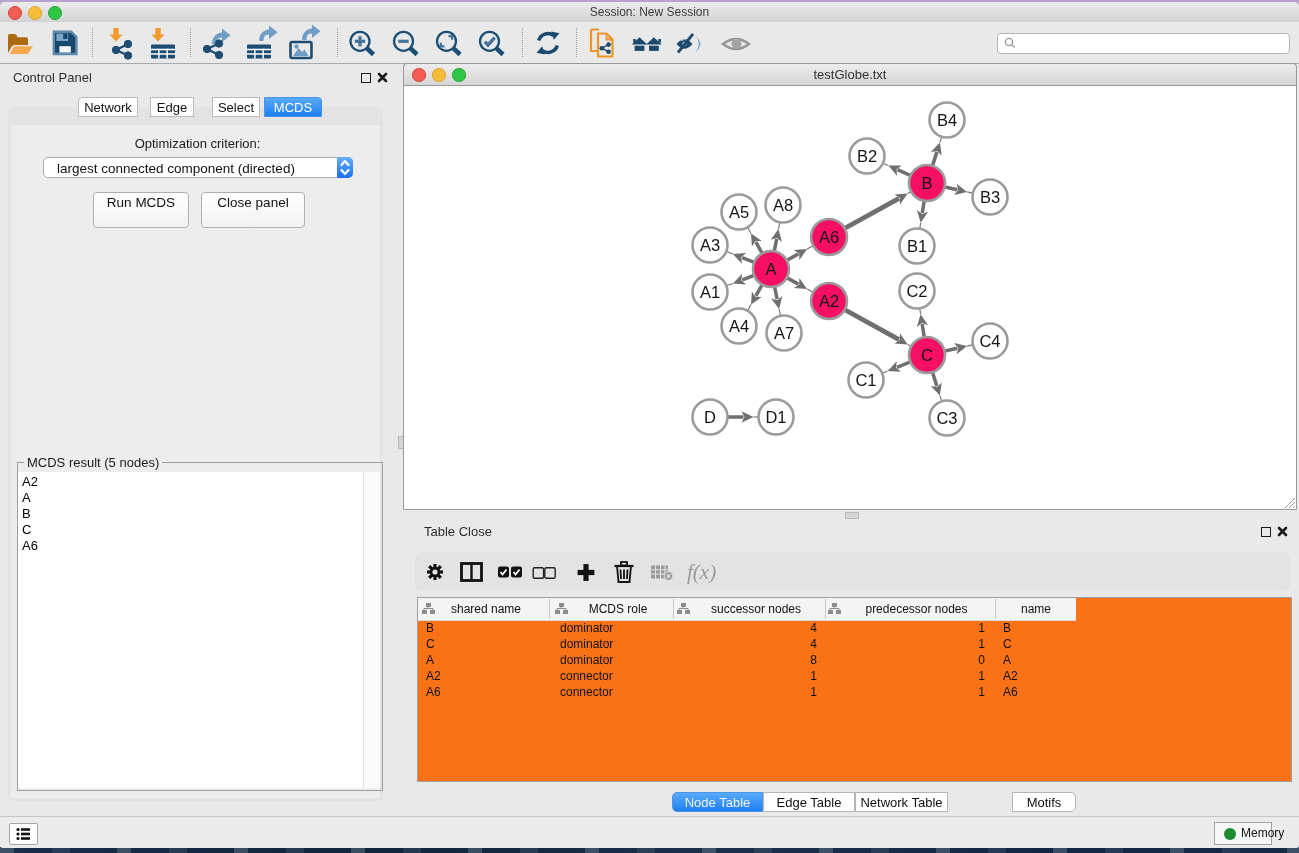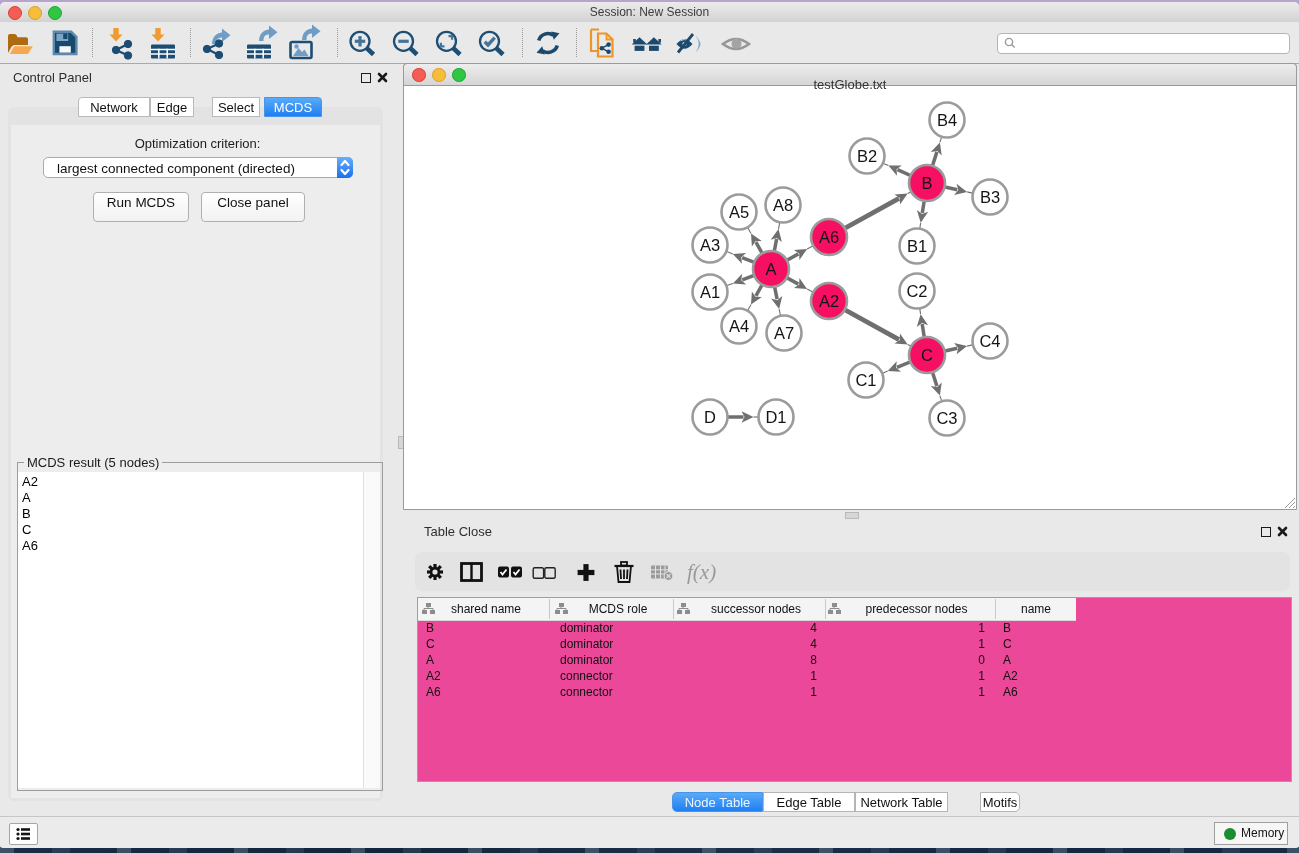--- a/index.html
+++ b/index.html
@@ -20,46 +20,46 @@
 #cp-title{left:13px;top:70px;font-size:13px;color:#2e2e2e;}
 .winbtn{font-size:11px;color:#222;top:71px;}
 #cp-tabpane{left:8px;top:107px;width:375px;height:694px;background:#e3e3e3;border-radius:6px;}
 #cp-inner{left:11px;top:125px;width:369px;height:673px;background:#ededed;}
 .tab{position:absolute;top:97px;height:20px;background:#fff;border:1px solid #b9b9b9;font-size:13px;color:#111;text-align:center;box-sizing:border-box;line-height:19px;}
 .tabsel{background:linear-gradient(#59aaf8,#1f7ff2);color:#fff;border-color:#4894e8;}
 #opt-label{left:0px;top:136px;width:395px;text-align:center;font-size:13px;color:#1c1c1c;}
 #dropdown{left:43px;top:157px;width:310px;height:21px;background:#fff;border:1px solid #ababab;border-radius:5px;box-sizing:border-box;}
 #dropdown .txt{position:absolute;left:13px;top:2.5px;font-size:13.5px;color:#111;}
 #dd-step{position:absolute;right:-1px;top:-1px;width:16px;height:21px;background:linear-gradient(#67aefa,#1a70ef);border-radius:0 5px 5px 0;}
-.btn{position:absolute;height:30px;background:linear-gradient(#ffffff,#f2f2f2);border:1px solid #b0b0b0;border-radius:4px;font-size:13.5px;color:#111;text-align:center;line-height:19px;box-sizing:border-box;}
+.btn{position:absolute;height:36px;background:linear-gradient(#ffffff,#f2f2f2);border:1px solid #b0b0b0;border-radius:4px;font-size:13.5px;color:#111;text-align:center;line-height:19px;box-sizing:border-box;}
 #groupbox{left:17px;top:462px;width:364px;height:327px;border:1px solid #9d9d9d;}
 #gb-label{left:24px;top:455px;background:#ededed;padding:0 3px;font-size:13px;color:#1a1a1a;}
 #gb-list{left:18px;top:472px;width:362px;height:316px;background:#fff;}
 #gb-scroll{left:363px;top:472px;width:16px;height:316px;background:#fafafa;border-left:1px solid #e0e0e0;}
 
 #nw{left:403px;top:63px;width:894px;height:447px;background:#fff;border:1px solid #9a9a9a;box-sizing:border-box;border-radius:4px 4px 0 0;}
 #nw-title{left:403px;top:63px;width:894px;height:23px;background:linear-gradient(#ededed,#d5d5d5);border:1px solid #9a9a9a;box-sizing:border-box;border-radius:4px 4px 0 0;}
-#nw-title .t{width:100%;text-align:center;font-size:13px;color:#333;line-height:22px;margin-top:10px;}
+#nw-title .t{width:100%;text-align:center;font-size:13px;color:#333;line-height:22px;}
 .tl2{border-radius:50%;width:11.5px;height:11.5px;top:5.5px;}
 
 #tp-title{left:424px;top:524px;font-size:13px;color:#2e2e2e;}
 #tp-toolbar{left:415px;top:552px;width:875px;height:39px;background:#e3e3e3;border-radius:7px;}
-#tp-table{left:417px;top:597px;width:873px;height:183px;background:#ec4899;border:1px solid #9f9f9f;}
+#tp-table{left:417px;top:597px;width:873px;height:183px;background:#f97316;border:1px solid #9f9f9f;}
 #tp-header{left:0px;top:0px;width:658px;height:22px;background:#f4f4f4;border-bottom:1px solid #d9d9d9;}
 .hsep{position:absolute;top:1px;height:20px;width:0;border-left:1px solid #c9c9c9;}
 .hcell{position:absolute;top:0;height:22px;font-size:12px;color:#111;text-align:center;line-height:22px;}
 .cell{position:absolute;font-size:12px;color:#111;}
 .num{text-align:right;}
 
 .btab{position:absolute;top:792px;height:20px;background:#fff;border:1px solid #b5b5b5;font-size:13px;color:#111;text-align:center;line-height:19px;box-sizing:border-box;}
 .btabsel{background:linear-gradient(#59aaf8,#1f7ff2);color:#eef5ff;border-color:#4894e8;}
 
 #statusbar{left:0;top:816px;width:1299px;height:31px;background:#ebebeb;border-top:1px solid #c6c6c6;border-radius:0 0 3px 3px;}
 #st-btn{left:9px;top:823px;width:29px;height:22px;background:#fdfdfd;border:1px solid #a5a5a5;border-radius:2px;box-sizing:border-box;}
-#mem-btn{left:1214px;top:822px;width:74px;height:23px;background:#f6f6f6;border:1px solid #9f9f9f;box-sizing:border-box;font-size:12px;color:#111;}
+#mem-btn{left:1214px;top:822px;width:58px;height:23px;background:#f6f6f6;border:1px solid #9f9f9f;box-sizing:border-box;font-size:12px;color:#111;}
 #mem-btn .dot{position:absolute;left:9px;top:5px;width:12px;height:12px;border-radius:50%;background:#1c8c31;}
 #mem-btn .t{position:absolute;left:26px;top:3px;}
 .grip{background:#d6d6d6;border:1px solid #b9b9b9;}
 </style></head>
 <body>
 <div class="abs" id="appwin"></div>
 <div class="abs" id="deskbottom"></div>
 <div class="abs" id="titlebar">
     <div class="t">Session: New Session</div>
   </div>
@@ -214,21 +214,21 @@
 <div class="abs" id="cp-title">Control Panel</div>
 <div class="abs winbtn" style="left:360.5px;top:73px;width:8px;height:8px;border:1.6px solid #1a1a1a;"></div>
 <svg class="abs" style="left:377px;top:72px" width="11" height="11">
     <g stroke="#1a1a1a" stroke-width="2.6" stroke-linecap="round">
       <line x1="2" y1="2" x2="9" y2="9"></line>
       <line x1="9" y1="2" x2="2" y2="9"></line>
     </g>
   </svg>
 <div class="abs" id="cp-tabpane"></div>
 <div class="abs" id="cp-inner"></div>
-<div class="abs tab" style="left:78px;width:72px;border-radius:4px 0 0 0">Network</div>
+<div class="abs tab" style="left:78px;width:60px;border-radius:4px 0 0 0">Network</div>
 <div class="abs tab" style="left:150px;width:44px">Edge</div>
 <div class="abs tab" style="left:212px;width:48px">Select</div>
 <div class="abs tab tabsel" style="left:264px;width:58px;border-radius:0 4px 0 0">MCDS</div>
 <div class="abs" id="opt-label">Optimization criterion:</div>
 <div class="abs" id="dropdown">
     <span class="txt">largest connected component (directed)</span>
  <div id="dd-step"><svg width="16" height="21">
         <g stroke="#fff" stroke-width="2.2" fill="none" stroke-linecap="round" stroke-linejoin="round">
           <path d="M4.5 8 L8 4 L11.5 8"></path>
           <path d="M4.5 13 L8 17 L11.5 13"></path>
@@ -469,21 +469,21 @@
     <div class="cell" style="left:585px;top:71px">A2</div>
  <div class="cell" style="left:8px;top:87px">A6</div>
     <div class="cell" style="left:142px;top:87px">connector</div>
     <div class="cell num" style="left:299px;top:87px;width:100px">1</div>
     <div class="cell num" style="left:467px;top:87px;width:100px">1</div>
     <div class="cell" style="left:585px;top:87px">A6</div>
 </div>
 <div class="abs btab btabsel" style="left:672px;width:91px;border-radius:5px 0 0 5px">Node Table</div>
 <div class="abs btab" style="left:763px;width:92px">Edge Table</div>
 <div class="abs btab" style="left:855px;width:93px">Network Table</div>
-<div class="abs btab" style="left:980px;width:40px;border-radius:0 5px 5px 0">Motifs</div>
+<div class="abs btab" style="left:1012px;width:64px;border-radius:0 5px 5px 0">Motifs</div>
 
 <div class="abs" id="statusbar"></div>
 <div class="abs" id="st-btn"></div>
 <svg class="abs" style="left:9px;top:823px" width="29" height="22">
  <g fill="#141414">
       <circle cx="9" cy="6.5" r="1.6"></circle>
       <circle cx="9" cy="11" r="1.6"></circle>
       <circle cx="9" cy="15.5" r="1.6"></circle>
  <rect x="12" y="5.2" width="9" height="2.6"></rect>
       <rect x="12" y="9.7" width="9" height="2.6"></rect>

